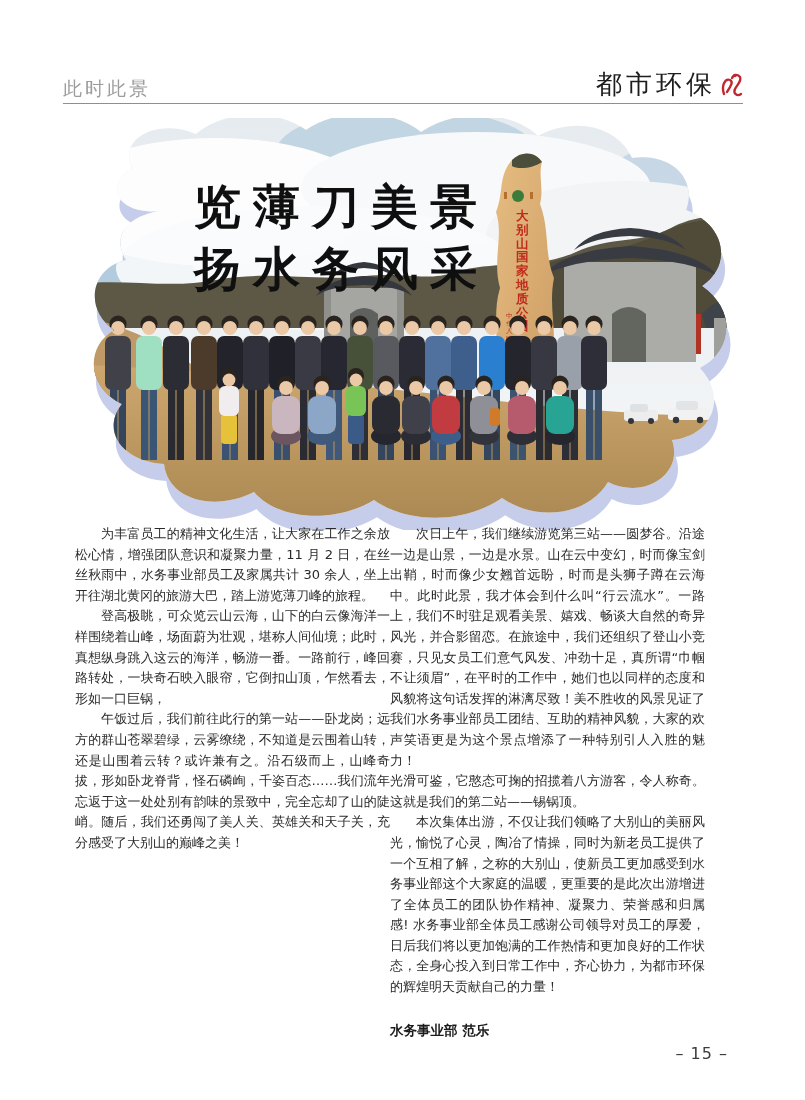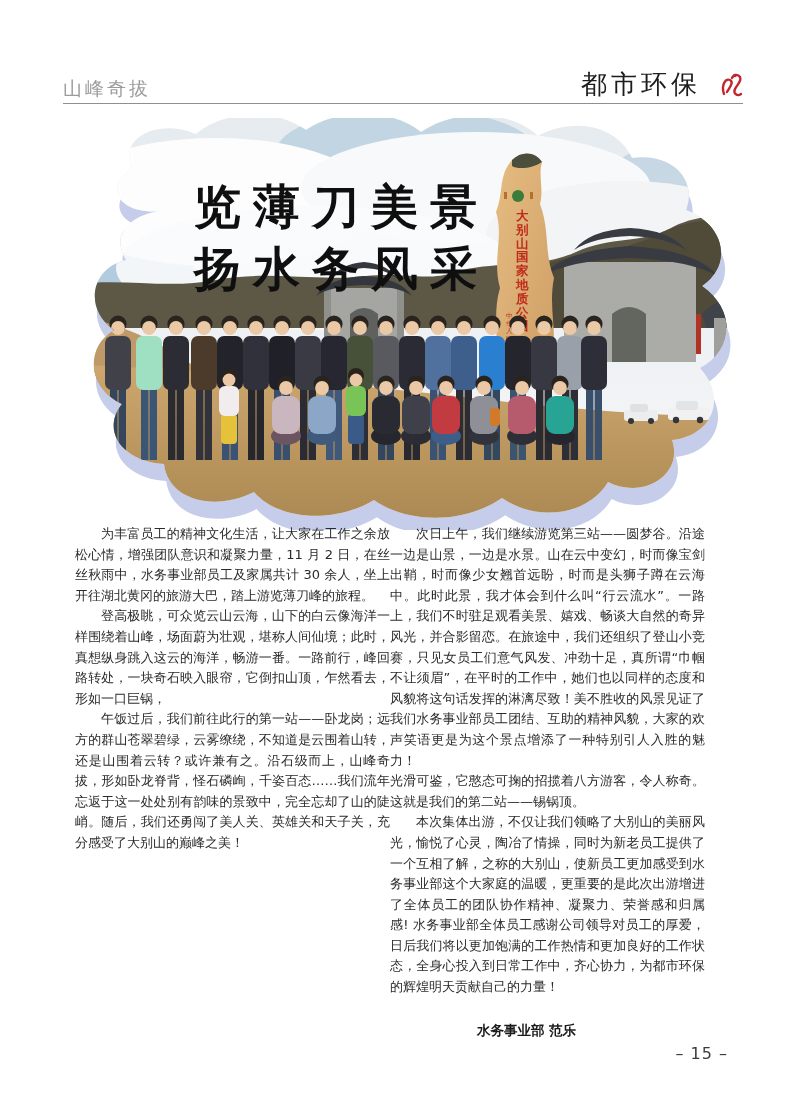--- a/index.html
+++ b/index.html
@@ -2,46 +2,46 @@
 <html><head>
 <meta charset="utf-8">
 <style>
   html,body{margin:0;padding:0;background:#ffffff;}
   .page{position:relative;width:805px;height:1100px;background:#ffffff;overflow:hidden;
         font-family:"DejaVu Sans",sans-serif;}
   
   .hdr{position:absolute;left:63px;right:62px;top:66px;height:36px;
        display:flex;justify-content:space-between;align-items:flex-end;}
   .section-title{font-size:19px;color:#9c9c9c;letter-spacing:3px;}
-  .logo{display:flex;align-items:flex-end;gap:18px;}
+  .logo{display:flex;align-items:flex-end;gap:3px;}
   .logo-text{font-size:26px;color:#1d1d1d;letter-spacing:4px;font-family:"DejaVu Serif",serif;}
   .logo-mark{display:inline-block;margin-bottom:2px;}
   .rule{position:absolute;left:63px;right:62px;top:103px;border-top:1.5px solid #8f8f8f;}
   
   .photo-wrap{position:absolute;left:66px;top:118px;width:676px;height:412px;}
   .photo-wrap svg{display:block;}
   .photo-title{font-family:"DejaVu Serif",serif;font-weight:bold;font-size:47px;
                letter-spacing:12px;fill:#0f0f0f;}
   .mon-ch{font-weight:bold;font-family:"DejaVu Sans",sans-serif;}
   
   .article{position:absolute;left:75px;top:524px;width:656px;display:flex;}
   .col{width:315px;font-size:13px;line-height:20.6px;color:#2a2a2a;text-align:justify;}
   p.para{margin:0;}
   p.ind{text-indent:2em;}
-  .signature{text-align:center;font-weight:bold;margin-top:22px;padding-right:42px;
+  .signature{text-align:left;font-weight:bold;margin-top:22px;padding-right:42px;
              font-size:13.5px;color:#1a1a1a;}
   .pageno{position:absolute;top:1044px;right:77px;font-size:16px;color:#3c3c3c;letter-spacing:1px;}
 </style>
 </head>
 <body>
 
 <div class="page">
 
   <div class="hdr">
-    <span class="section-title">山峰奇拔</span>
+    <span class="section-title">此时此景</span>
     <span class="logo">
       <span class="logo-text">都市环保</span>
       <svg class="logo-mark" width="24" height="28" viewBox="0 0 24 28">
         <path d="M5,22 C2,14 6,6 11,8 C15,10 11,15 8,20 M13,6 C15,2 19,2 21,5 C23,9 18,13 16,17 C14,21 18,25 22,22" fill="none" stroke-width="2.4" stroke-linecap="round" stroke="#c2262e"></path>
         <circle cx="16" cy="3.5" r="1.8" fill="#c2262e"></circle>
       </svg>
     </span>
   </div>
   <div class="rule"></div>
 

